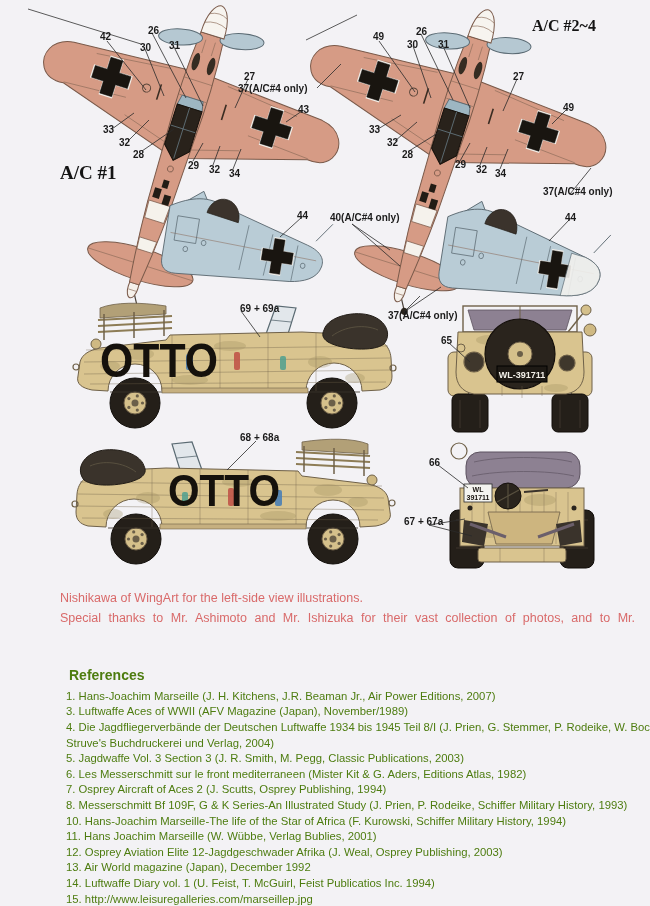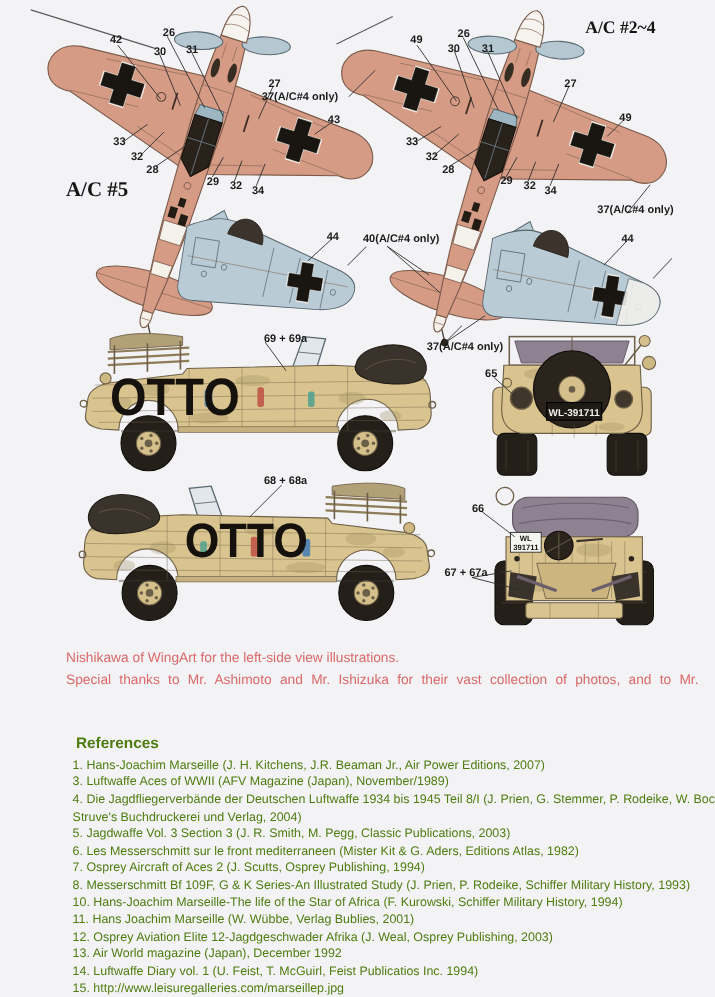--- a/index.html
+++ b/index.html
@@ -303,21 +303,21 @@
       <line x1="570" y1="219" x2="549" y2="241"></line>
     <line x1="241" y1="311" x2="260" y2="337"></line>
       <line x1="449" y1="343" x2="470" y2="362"></line>
     <line x1="256" y1="441" x2="227" y2="470"></line>
       <line x1="438" y1="465" x2="468" y2="488"></line>
     <line x1="429" y1="525" x2="465" y2="519"></line>
       <line x1="429" y1="525" x2="472" y2="536"></line>
   </g>
 </svg>
 
-<div class="ac-label" style="left:60px;top:163px;">A/C #5</div>
+<div class="ac-label" style="left:60px;top:163px;">A/C #1</div>
 <div class="ac-label" style="left:532px;top:18px;font-size:16px;">A/C #2~4</div>
 
 <div class="co" style="left:100px;top:31px;">42</div>
 <div class="co" style="left:148px;top:25px;">26</div>
 <div class="co" style="left:140px;top:42px;">30</div>
 <div class="co" style="left:169px;top:40px;">31</div>
 <div class="co" style="left:244px;top:71px;">27</div>
 <div class="co" style="left:298px;top:104px;">43</div>
 <div class="co" style="left:103px;top:124px;">33</div>
 <div class="co" style="left:119px;top:137px;">32</div>

